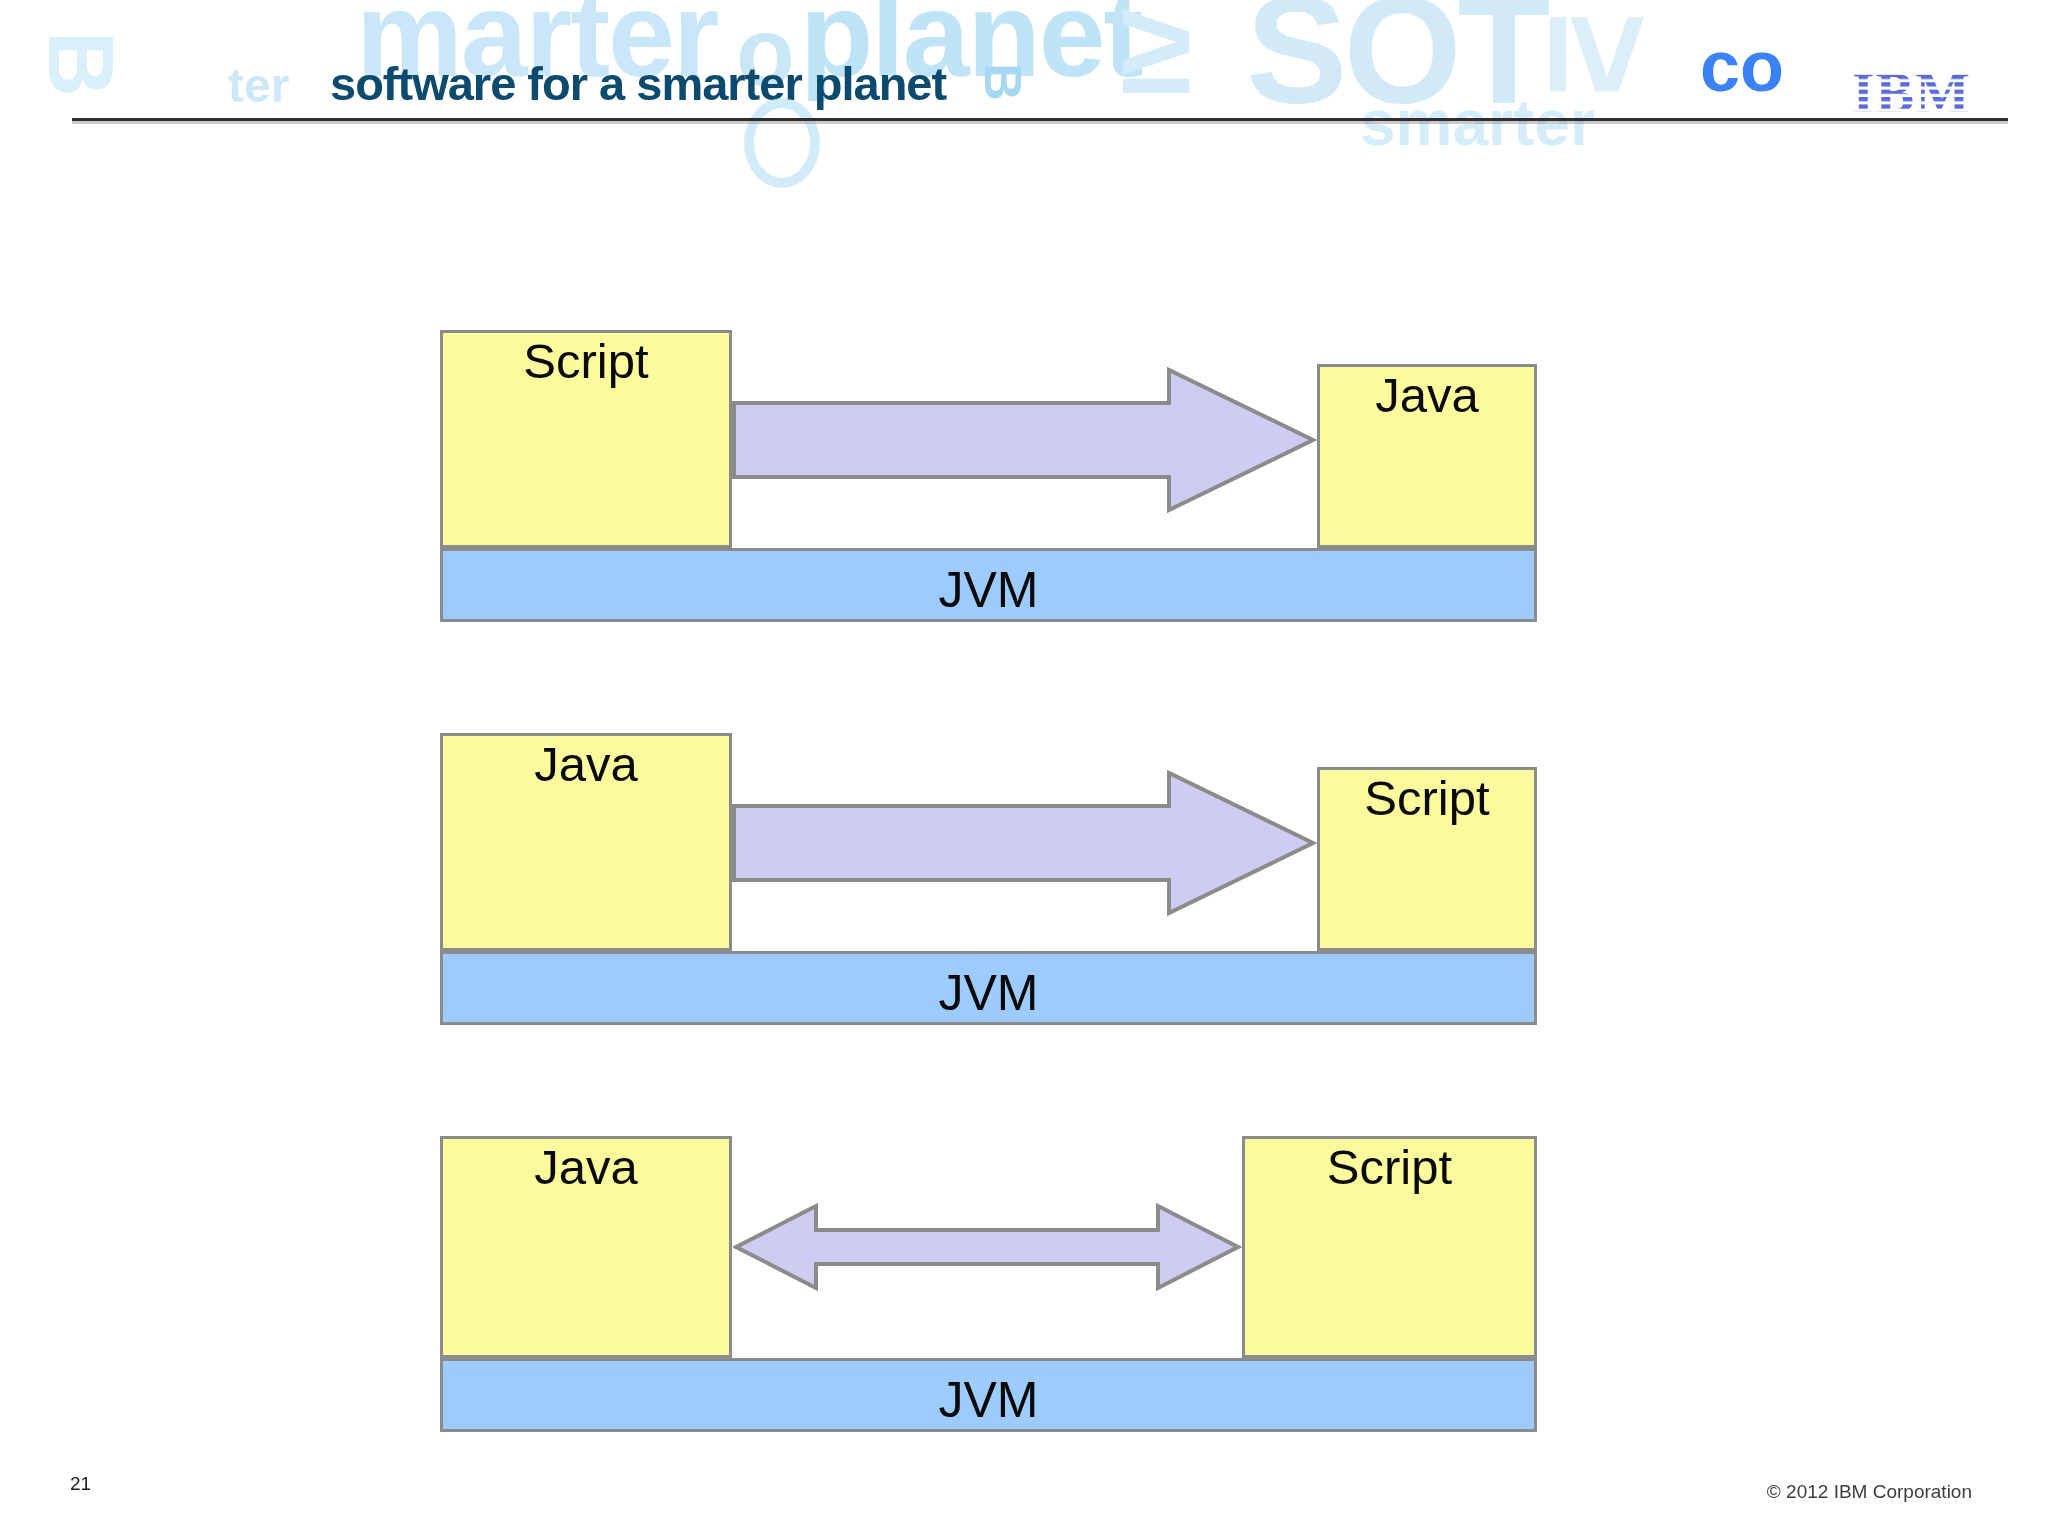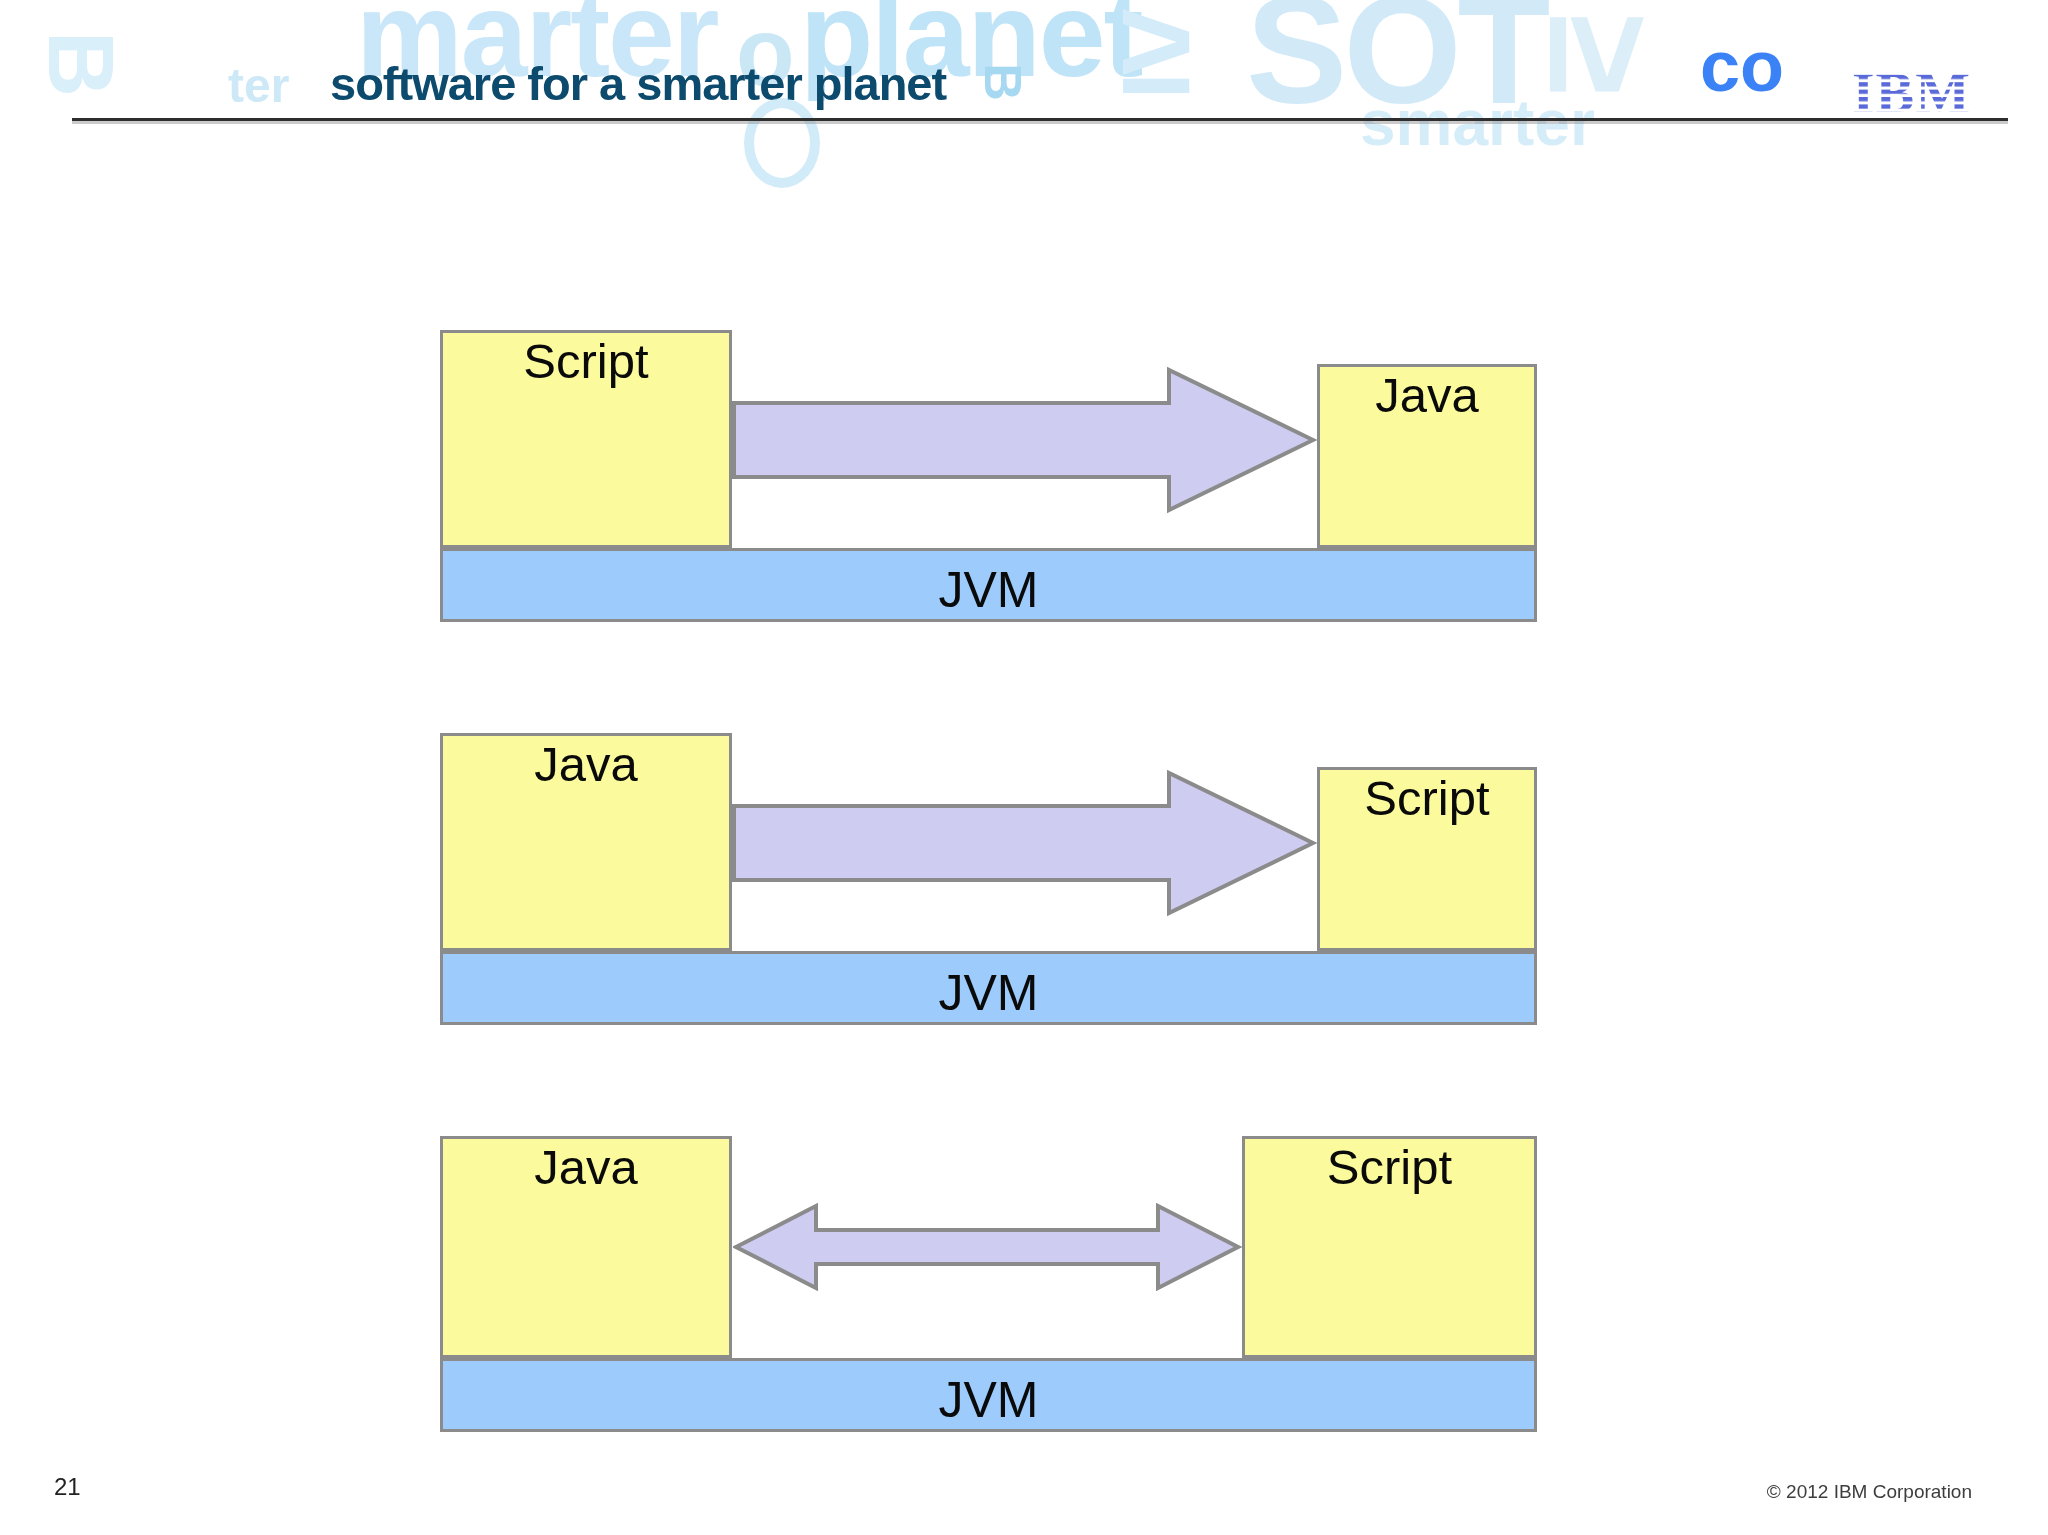--- a/index.html
+++ b/index.html
@@ -46,21 +46,21 @@
   .r2-left {left:440px;top:733px;width:292px;height:218px;}
   .r2-right{left:1317px;top:767px;width:220px;height:184px;}
   .r2-bar  {left:440px;top:951px;width:1097px;height:74px;}
   .r2-arrow{left:732px;top:769px;}
   
   .r3-left {left:440px;top:1136px;width:292px;height:222px;}
   .r3-right{left:1242px;top:1136px;width:295px;height:222px;}
   .r3-bar  {left:440px;top:1358px;width:1097px;height:74px;}
   .r3-arrow{left:733px;top:1203px;}
   
-  .page-number{position:absolute;left:54px;top:1473px;font-size:24px;color:#222;}
+  .page-number{position:absolute;left:70px;top:1473px;font-size:19px;color:#222;}
   .copyright{position:absolute;right:76px;top:1481px;font-size:19px;color:#3d3d3d;}
 </style>
 </head>
 <body>
 
 <div class="slide">
 
   <div class="wm-band">
     <span class="wm wm-b-left">B</span>
     <span class="wm wm-ter">ter</span>

